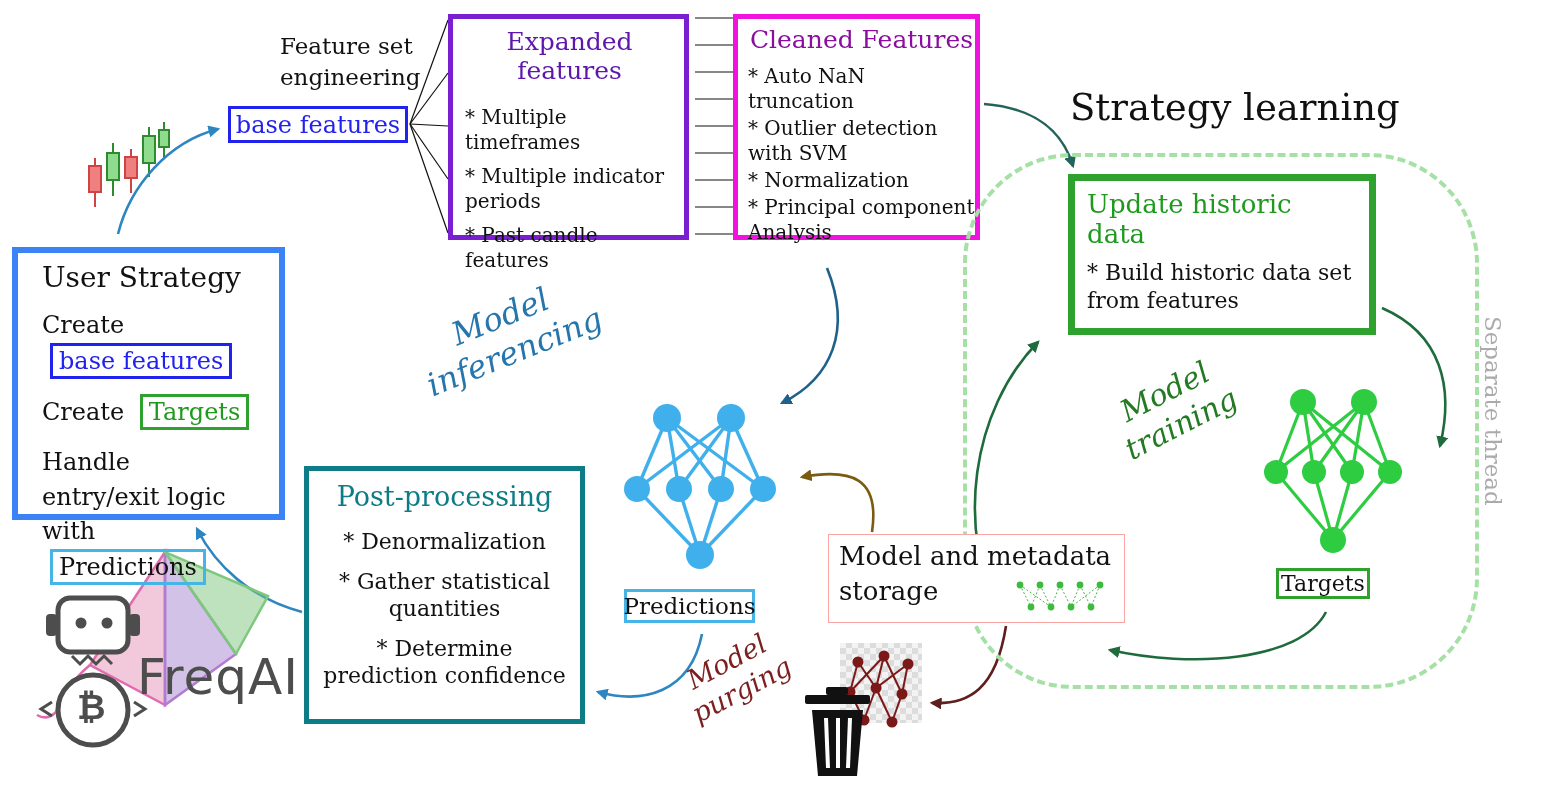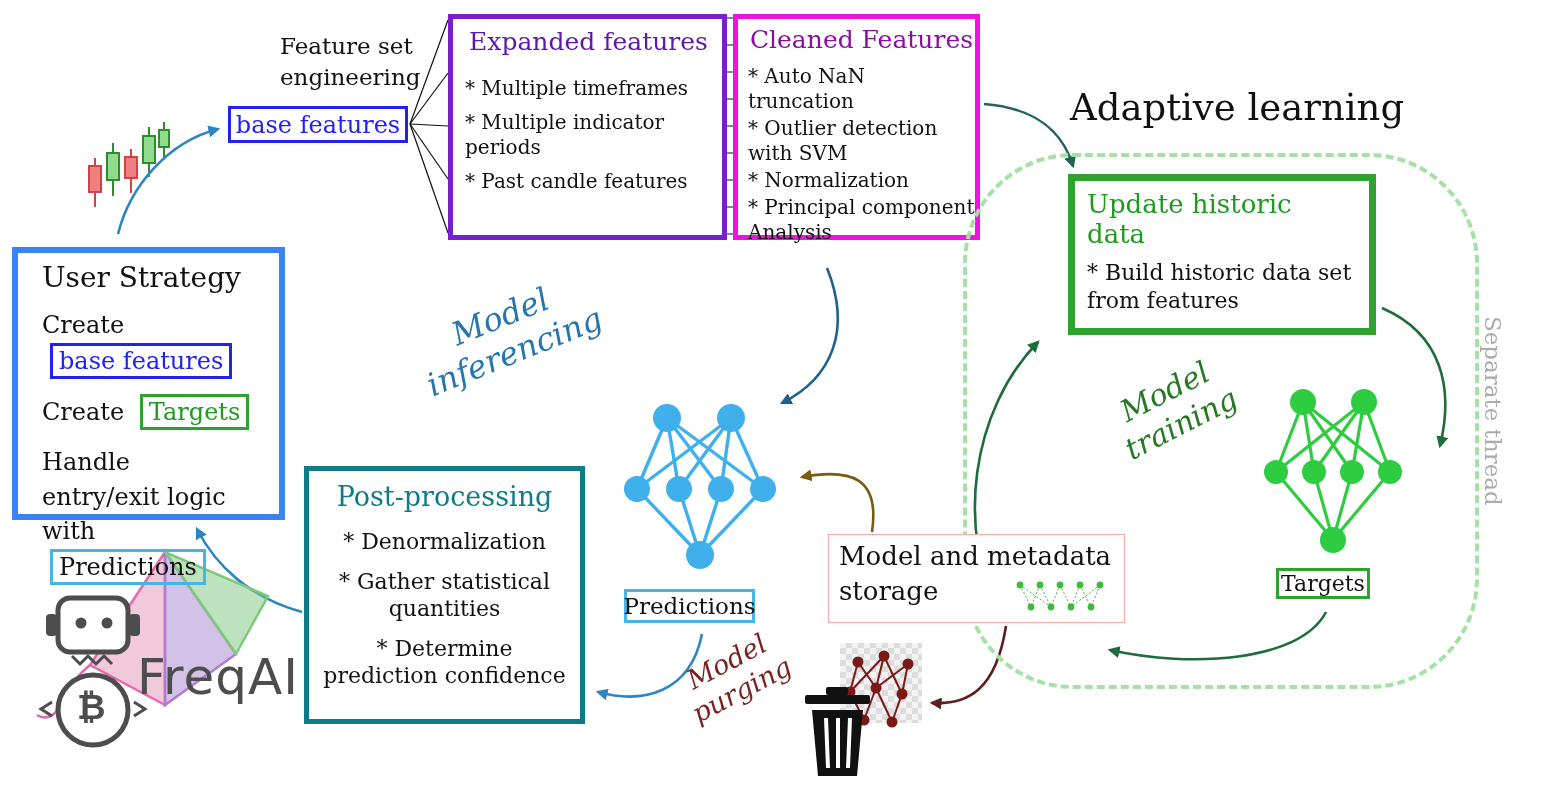--- a/index.html
+++ b/index.html
@@ -9,21 +9,21 @@
   .abs{position:absolute;box-sizing:border-box;}
   .pre{white-space:pre-line;}
   .box{position:absolute;box-sizing:border-box;background:#fff;}
   .box .title{text-align:center;margin-bottom:14px;}
   .box .item{color:#111;margin-bottom:9px;line-height:1.25;}
 
   .feat-eng{left:280px;top:31px;font-size:23px;line-height:1.35;}
   .bf-box{left:228px;top:106px;width:180px;height:37px;border:3px solid #2222ee;
           display:flex;align-items:center;justify-content:center;font-size:24px;color:#2222ee;}
 
-  .exp-box{left:448px;top:14px;width:279px;height:226px;border:5px solid #7a1fd0;padding:8px 10px 6px 12px;}
+  .exp-box{left:448px;top:14px;width:241px;height:226px;border:5px solid #7a1fd0;padding:8px 10px 6px 12px;}
   .exp-box .title{color:#5e17ad;font-size:25px;margin-bottom:20px;}
   .exp-box .item{font-size:20px;}
 
   .cln-box{left:733px;top:14px;width:247px;height:226px;border:5px solid #f012de;padding:6px 0 4px 10px;}
   .cln-box .title{color:#8a0f9e;font-size:25px;margin-bottom:10px;}
   .cln-box .item{font-size:20px;margin-bottom:2px;}
 
   .adaptive{left:1070px;top:86px;font-size:37px;color:#111;}
   .dashed-region{left:963px;top:153px;width:516px;height:536px;border:4px dashed #a5e0a5;border-radius:110px;}
 
@@ -278,21 +278,21 @@
   </div>
 
   <div class="box cln-box">
     <div class="title">Cleaned Features</div>
     <div class="item">* Auto NaN truncation</div>
     <div class="item">* Outlier detection with SVM</div>
     <div class="item">* Normalization</div>
     <div class="item">* Principal component Analysis</div>
   </div>
 
-  <div class="abs adaptive">Adaptive learning</div>
+  <div class="abs adaptive">Strategy learning</div>
 
   <div class="abs dashed-region"></div>
 
   <div class="box upd-box">
     <div class="title">Update historic data</div>
     <div class="item">* Build historic data set from features</div>
   </div>
 
   <div class="abs sep-thread">Separate thread</div>
 

